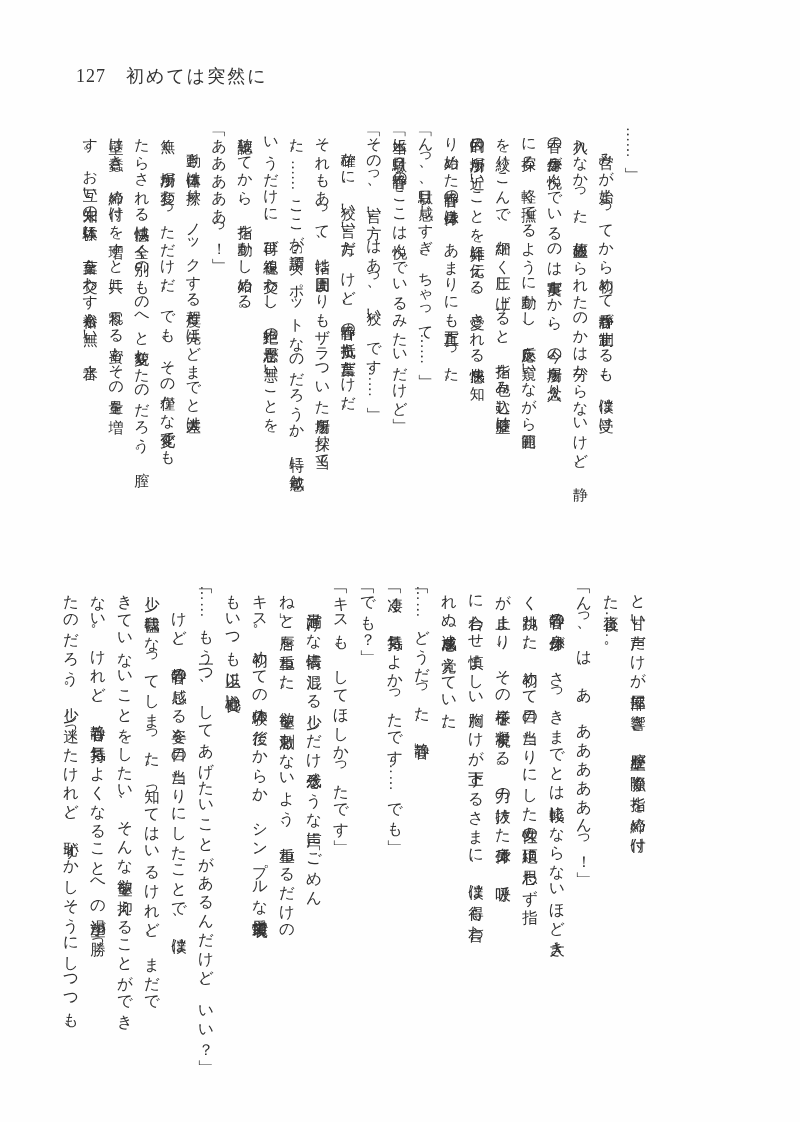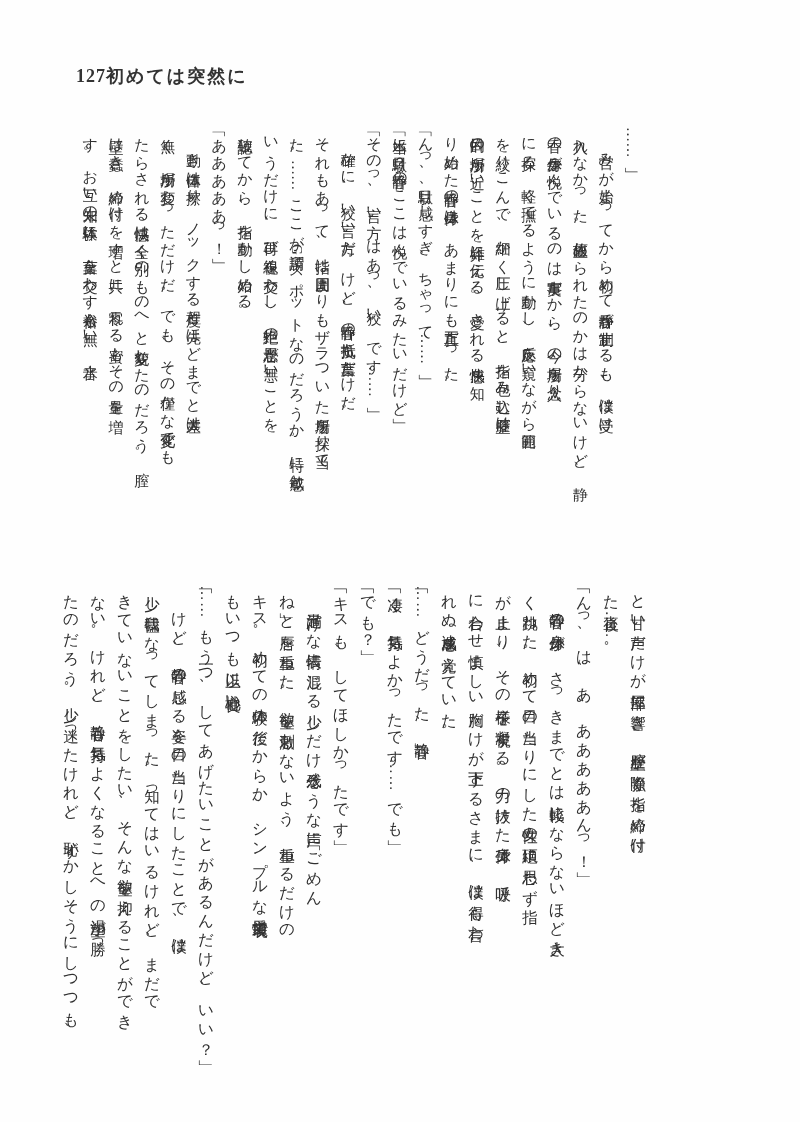--- a/index.html
+++ b/index.html
@@ -24,25 +24,24 @@
     position: absolute;
     left: 76px;
     top: 64px;
     display: flex;
     align-items: baseline;
     font-size: 18px;
     color: #333;
   }
   .page-number {
     letter-spacing: 1px;
-    font-weight: bold;
   }
   .running-title {
+    margin-left: 20px;
     letter-spacing: 2px;
-    font-weight: bold;
   }
   .vblock {
     position: absolute;
     writing-mode: vertical-rl;
     text-orientation: mixed;
     color: #303030;
   }
   .vblock .tline {
     white-space: nowrap;
   }

